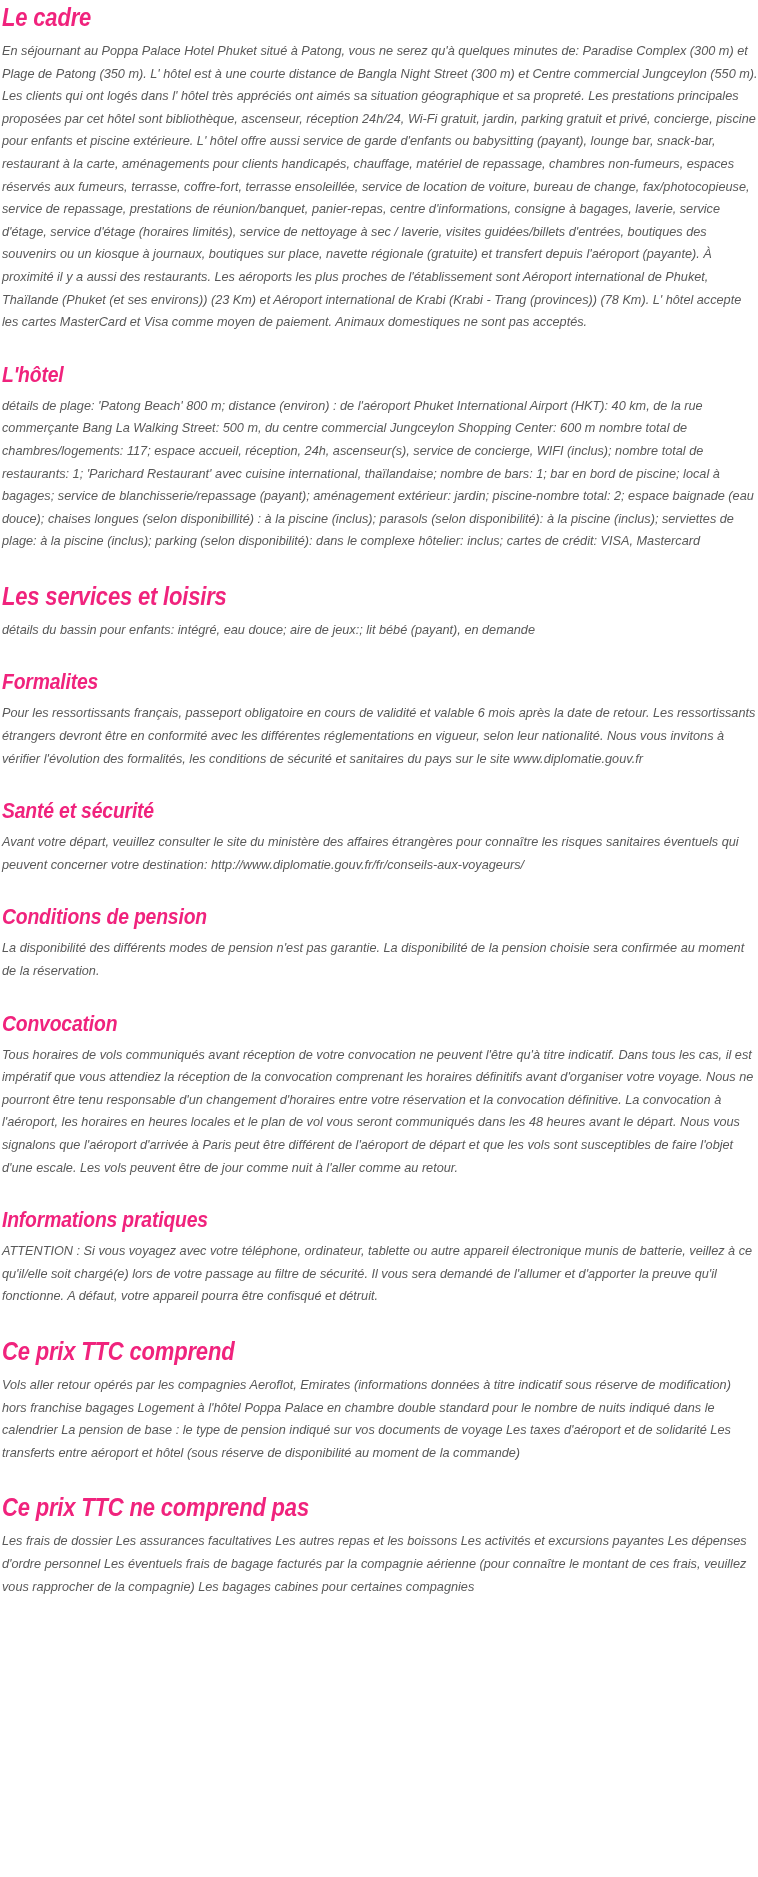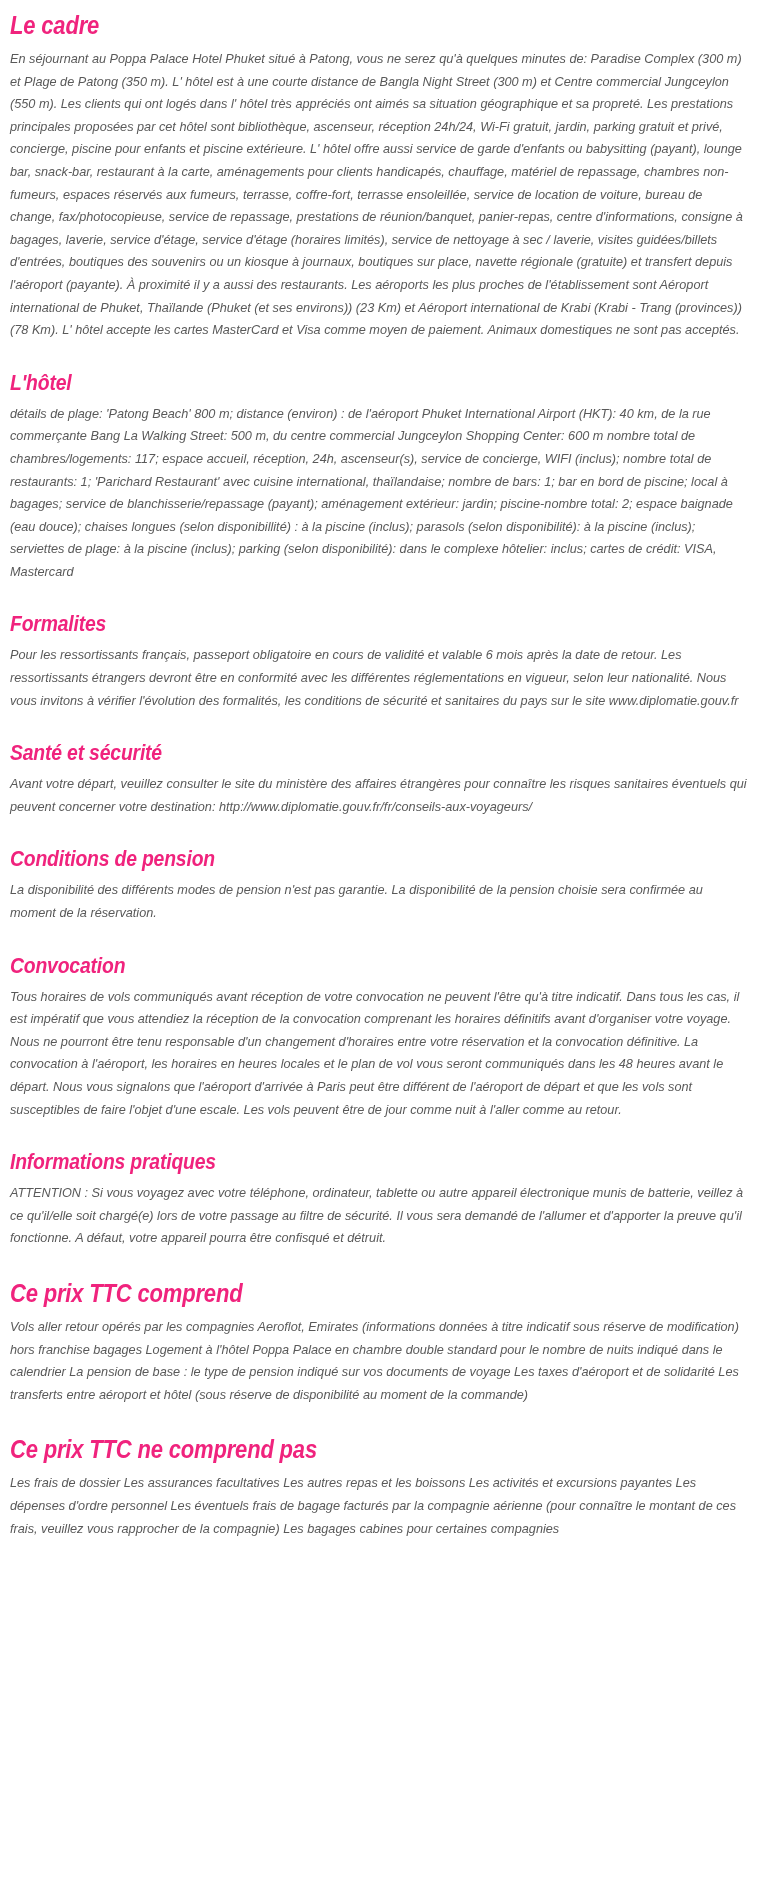--- a/index.html
+++ b/index.html
@@ -53,38 +53,42 @@
     font-size: 13.3px;
     line-height: 22.6px;
     color: #595959;
     text-align: left;
     transform: scaleX(0.955);
     transform-origin: left top;
     width: 105%;
   }
 
   
-  .section { margin: 8px; }
+  .section { margin: 0; }
   .section + .section { margin-top: 26px; }
 </style>
 </head>
 <body>
 
 <div class="page">
 
   <div class="section">
     <h2 class="sec-title lg">Le cadre</h2>
     <p class="sec-body">En séjournant au Poppa Palace Hotel Phuket situé à Patong, vous ne serez qu'à quelques minutes de: Paradise Complex (300 m) et Plage de Patong (350 m). L' hôtel est à une courte distance de Bangla Night Street (300 m) et Centre commercial Jungceylon (550 m). Les clients qui ont logés dans l' hôtel très appréciés ont aimés sa situation géographique et sa propreté. Les prestations principales proposées par cet hôtel sont bibliothèque, ascenseur, réception 24h/24, Wi-Fi gratuit, jardin, parking gratuit et privé, concierge, piscine pour enfants et piscine extérieure. L' hôtel offre aussi service de garde d'enfants ou babysitting (payant), lounge bar, snack-bar, restaurant à la carte, aménagements pour clients handicapés, chauffage, matériel de repassage, chambres non-fumeurs, espaces réservés aux fumeurs, terrasse, coffre-fort, terrasse ensoleillée, service de location de voiture, bureau de change, fax/photocopieuse, service de repassage, prestations de réunion/banquet, panier-repas, centre d'informations, consigne à bagages, laverie, service d'étage, service d'étage (horaires limités), service de nettoyage à sec / laverie, visites guidées/billets d'entrées, boutiques des souvenirs ou un kiosque à journaux, boutiques sur place, navette régionale (gratuite) et transfert depuis l'aéroport (payante). À proximité il y a aussi des restaurants. Les aéroports les plus proches de l'établissement sont Aéroport international de Phuket, Thaïlande (Phuket (et ses environs)) (23 Km) et Aéroport international de Krabi (Krabi - Trang (provinces)) (78 Km). L' hôtel accepte les cartes MasterCard et Visa comme moyen de paiement. Animaux domestiques ne sont pas acceptés.</p>
   </div>
 
   <div class="section">
     <h3 class="sec-title md">L'hôtel</h3>
     <p class="sec-body">détails de plage: 'Patong Beach' 800 m; distance (environ) : de l'aéroport Phuket International Airport (HKT): 40 km, de la rue commerçante Bang La Walking Street: 500 m, du centre commercial Jungceylon Shopping Center: 600 m nombre total de chambres/logements: 117; espace accueil, réception, 24h, ascenseur(s), service de concierge, WIFI (inclus); nombre total de restaurants: 1; 'Parichard Restaurant' avec cuisine international, thaïlandaise; nombre de bars: 1; bar en bord de piscine; local à bagages; service de blanchisserie/repassage (payant); aménagement extérieur: jardin; piscine-nombre total: 2; espace baignade (eau douce); chaises longues (selon disponibillité) : à la piscine (inclus); parasols (selon disponibilité): à la piscine (inclus); serviettes de plage: à la piscine (inclus); parking (selon disponibilité): dans le complexe hôtelier: inclus; cartes de crédit: VISA, Mastercard</p>
   </div>
 
+  <div class="section">
+    <h2 class="sec-title lg">Les services et loisirs</h2>
+    <p class="sec-body">détails du bassin pour enfants: intégré, eau douce; aire de jeux:; lit bébé (payant), en demande</p>
+  </div>
 
   <div class="section">
     <h3 class="sec-title md">Formalites</h3>
     <p class="sec-body">Pour les ressortissants français, passeport obligatoire en cours de validité et valable 6 mois après la date de retour. Les ressortissants étrangers devront être en conformité avec les différentes réglementations en vigueur, selon leur nationalité. Nous vous invitons à vérifier l'évolution des formalités, les conditions de sécurité et sanitaires du pays sur le site www.diplomatie.gouv.fr</p>
   </div>
 
   <div class="section">
     <h3 class="sec-title md">Santé et sécurité</h3>
     <p class="sec-body">Avant votre départ, veuillez consulter le site du ministère des affaires étrangères pour connaître les risques sanitaires éventuels qui peuvent concerner votre destination: http://www.diplomatie.gouv.fr/fr/conseils-aux-voyageurs/</p>
   </div>

